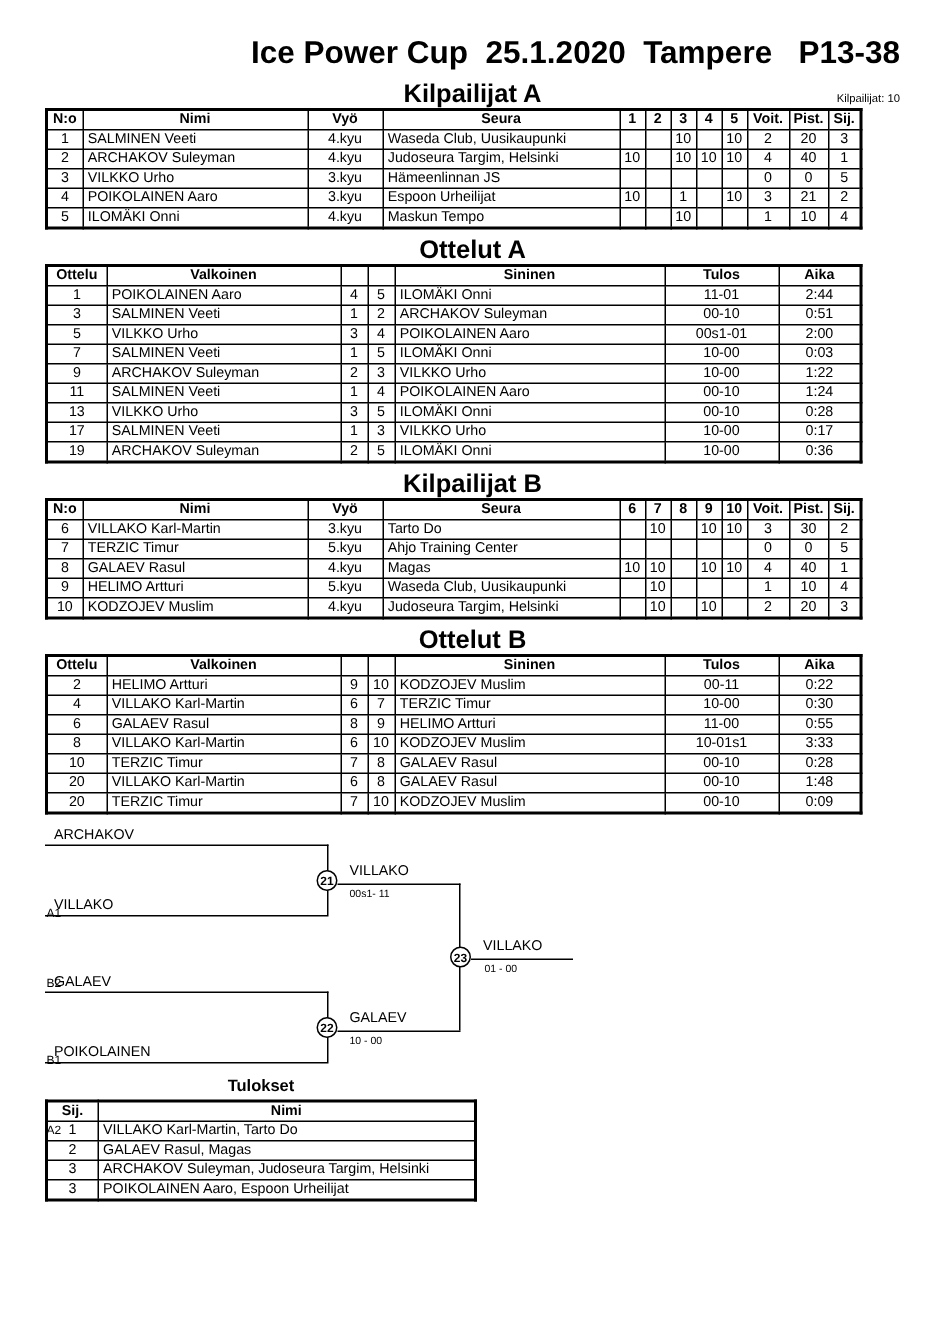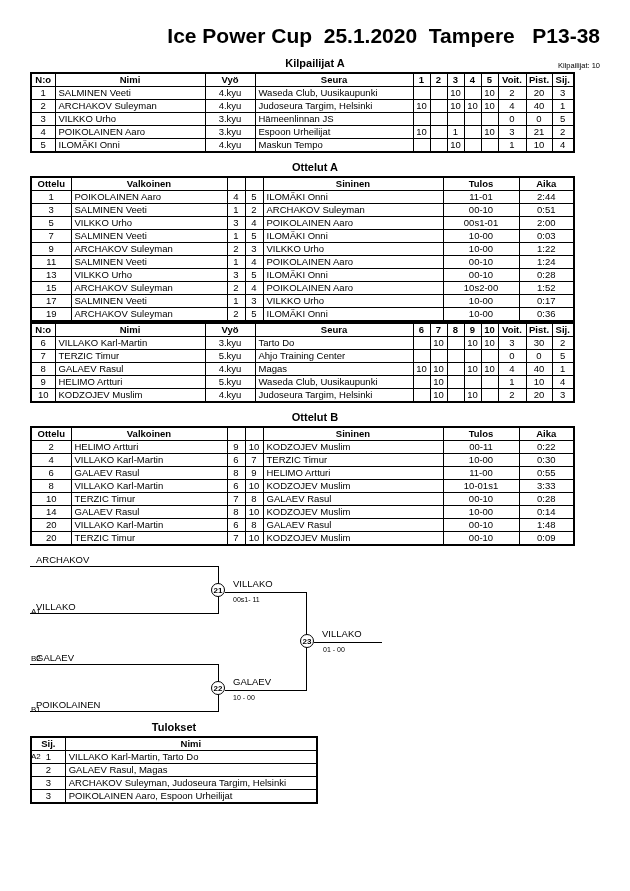--- a/index.html
+++ b/index.html
@@ -6,21 +6,21 @@
   html,body { margin:0; padding:0; }
   body {
     width:630px; height:891px; background:#fff; color:#000;
     font-family:"Liberation Sans", sans-serif; overflow:hidden;
   }
   .page { padding:24px 30px 0 30px; }
 
   h1.title { font-size:21px; font-weight:bold; text-align:right; margin:0 0 8px 0; white-space:pre; }
 
   .heading-wrap { position:relative; height:14px; margin:4px 0 2px 0; }
-  .sec-heading { font-size:11px; font-weight:bold; text-align:center; line-height:14px; }
+  .sec-heading { font-size:17px; font-weight:bold; text-align:center; line-height:14px; }
   .note { position:absolute; right:0; top:5px; font-size:7.5px; }
 
   table { border-collapse:collapse; table-layout:fixed; border:2px solid #000; width:451px; }
   th, td {
     border:1px solid #000; font-size:9.5px; height:13px; line-height:12px;
     padding:0 3px; overflow:hidden; white-space:nowrap;
   }
   th { font-weight:bold; text-align:center; padding:0 1px; }
   td.ta-c { text-align:center; padding:0 1px; }
   td.ta-l { text-align:left; }
@@ -236,29 +236,20 @@
   <tr>
     <td class="ta-c m-no">13</td>
     <td class="ta-l m-white">VILKKO Urho</td>
     <td class="ta-c m-n">3</td>
     <td class="ta-c m-n">5</td>
     <td class="ta-l m-blue">ILOMÄKI Onni</td>
     <td class="ta-c m-result">00-10</td>
     <td class="ta-c m-time">0:28</td>
   </tr>
 
-  <tr>
-    <td class="ta-c m-no">15</td>
-    <td class="ta-l m-white">ARCHAKOV Suleyman</td>
-    <td class="ta-c m-n">2</td>
-    <td class="ta-c m-n">4</td>
-    <td class="ta-l m-blue">POIKOLAINEN Aaro</td>
-    <td class="ta-c m-result">10s2-00</td>
-    <td class="ta-c m-time">1:52</td>
-  </tr>
 
   <tr>
     <td class="ta-c m-no">17</td>
     <td class="ta-l m-white">SALMINEN Veeti</td>
     <td class="ta-c m-n">1</td>
     <td class="ta-c m-n">3</td>
     <td class="ta-l m-blue">VILKKO Urho</td>
     <td class="ta-c m-result">10-00</td>
     <td class="ta-c m-time">0:17</td>
   </tr>
@@ -268,20 +259,23 @@
     <td class="ta-l m-white">ARCHAKOV Suleyman</td>
     <td class="ta-c m-n">2</td>
     <td class="ta-c m-n">5</td>
     <td class="ta-l m-blue">ILOMÄKI Onni</td>
     <td class="ta-c m-result">10-00</td>
     <td class="ta-c m-time">0:36</td>
   </tr>
 </tbody>
   </table>
 
+  <div class="heading-wrap tbl-gap">
+    <div class="sec-heading">Kilpailijat B</div>
+  </div>
   <table>
     <thead>
       <tr>
         <th class="c-no">N:o</th>
         <th class="c-name">Nimi</th>
         <th class="c-belt">Vyö</th>
         <th class="c-club">Seura</th>
         <th class="c-g">6</th>
         <th class="c-g">7</th>
         <th class="c-g">8</th>
@@ -430,29 +424,20 @@
     <td class="ta-c m-no">10</td>
     <td class="ta-l m-white">TERZIC Timur</td>
     <td class="ta-c m-n">7</td>
     <td class="ta-c m-n">8</td>
     <td class="ta-l m-blue">GALAEV Rasul</td>
     <td class="ta-c m-result">00-10</td>
     <td class="ta-c m-time">0:28</td>
   </tr>
 
 
-  <tr>
-    <td class="ta-c m-no">14</td>
-    <td class="ta-l m-white">GALAEV Rasul</td>
-    <td class="ta-c m-n">8</td>
-    <td class="ta-c m-n">10</td>
-    <td class="ta-l m-blue">KODZOJEV Muslim</td>
-    <td class="ta-c m-result">10-00</td>
-    <td class="ta-c m-time">0:14</td>
-  </tr>
 
 
   <tr>
     <td class="ta-c m-no">20</td>
     <td class="ta-l m-white">VILLAKO Karl-Martin</td>
     <td class="ta-c m-n">6</td>
     <td class="ta-c m-n">8</td>
     <td class="ta-l m-blue">GALAEV Rasul</td>
     <td class="ta-c m-result">00-10</td>
     <td class="ta-c m-time">1:48</td>

